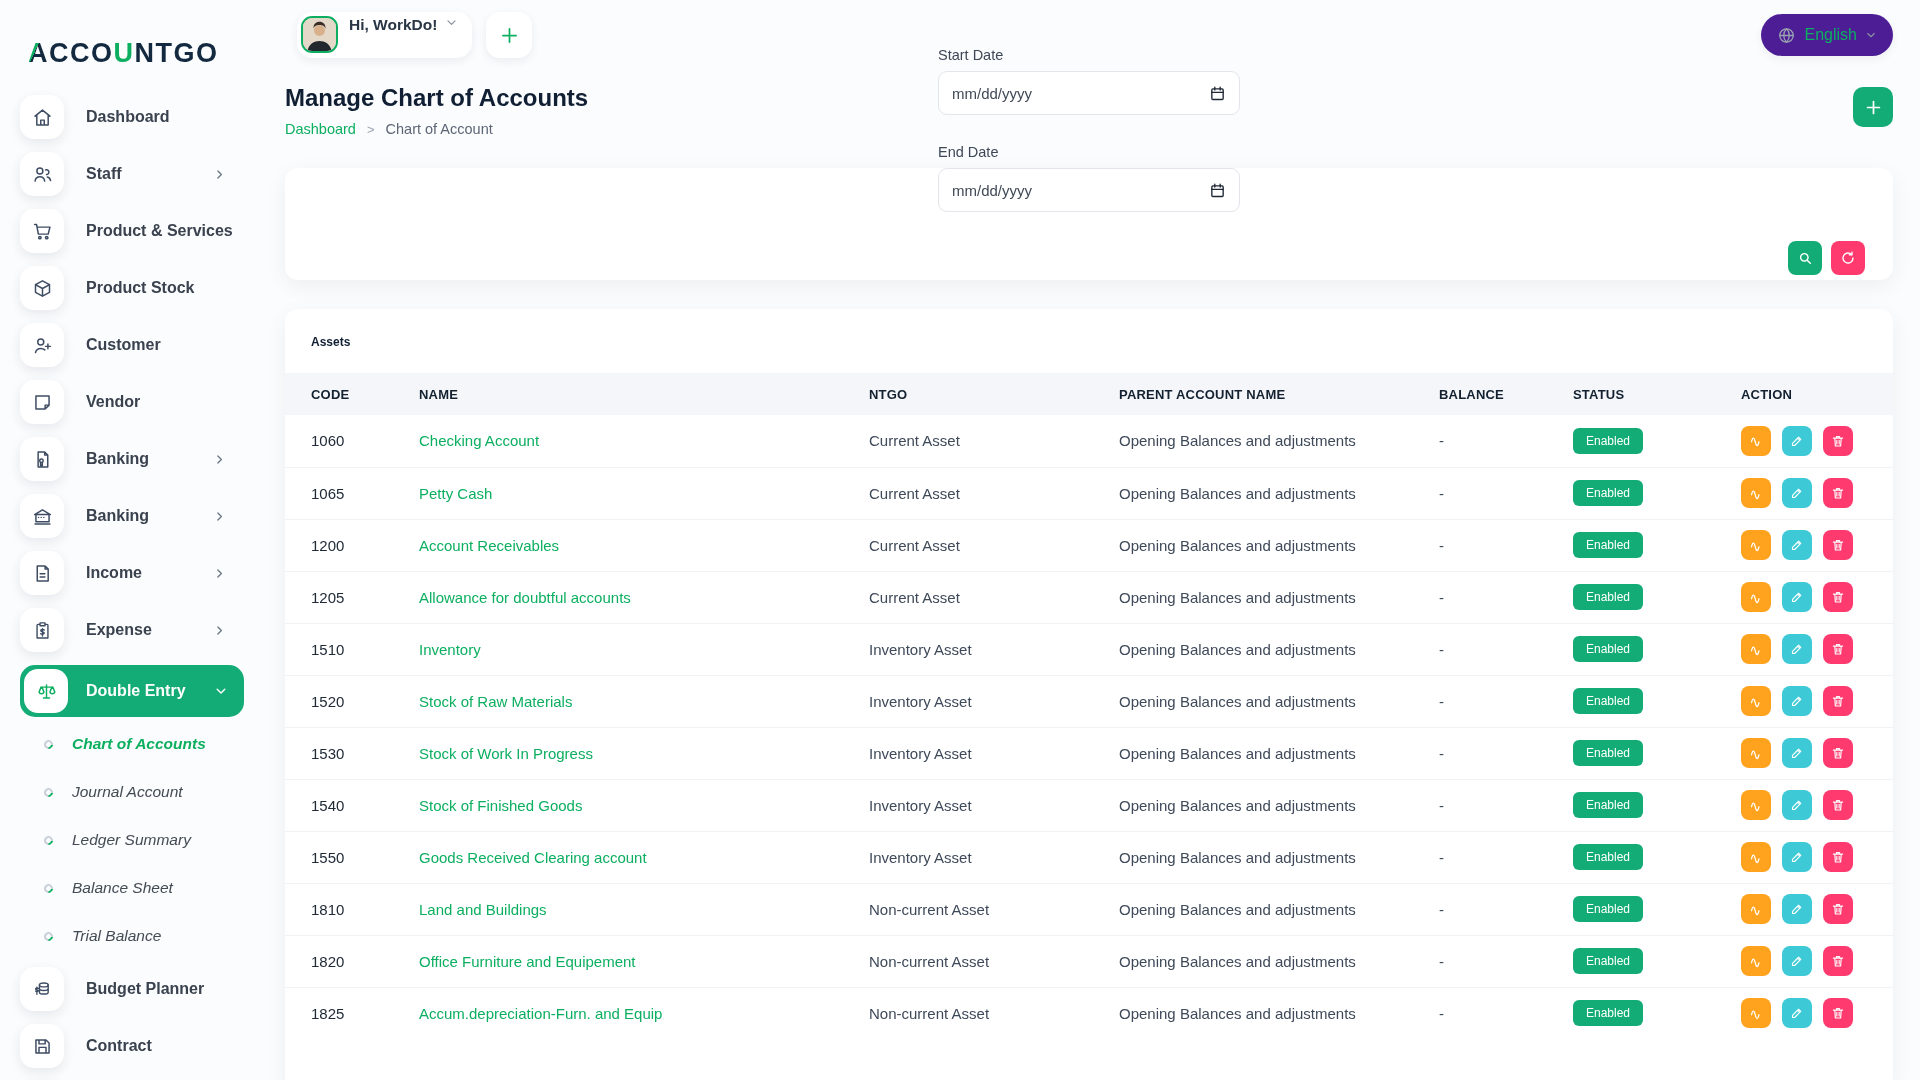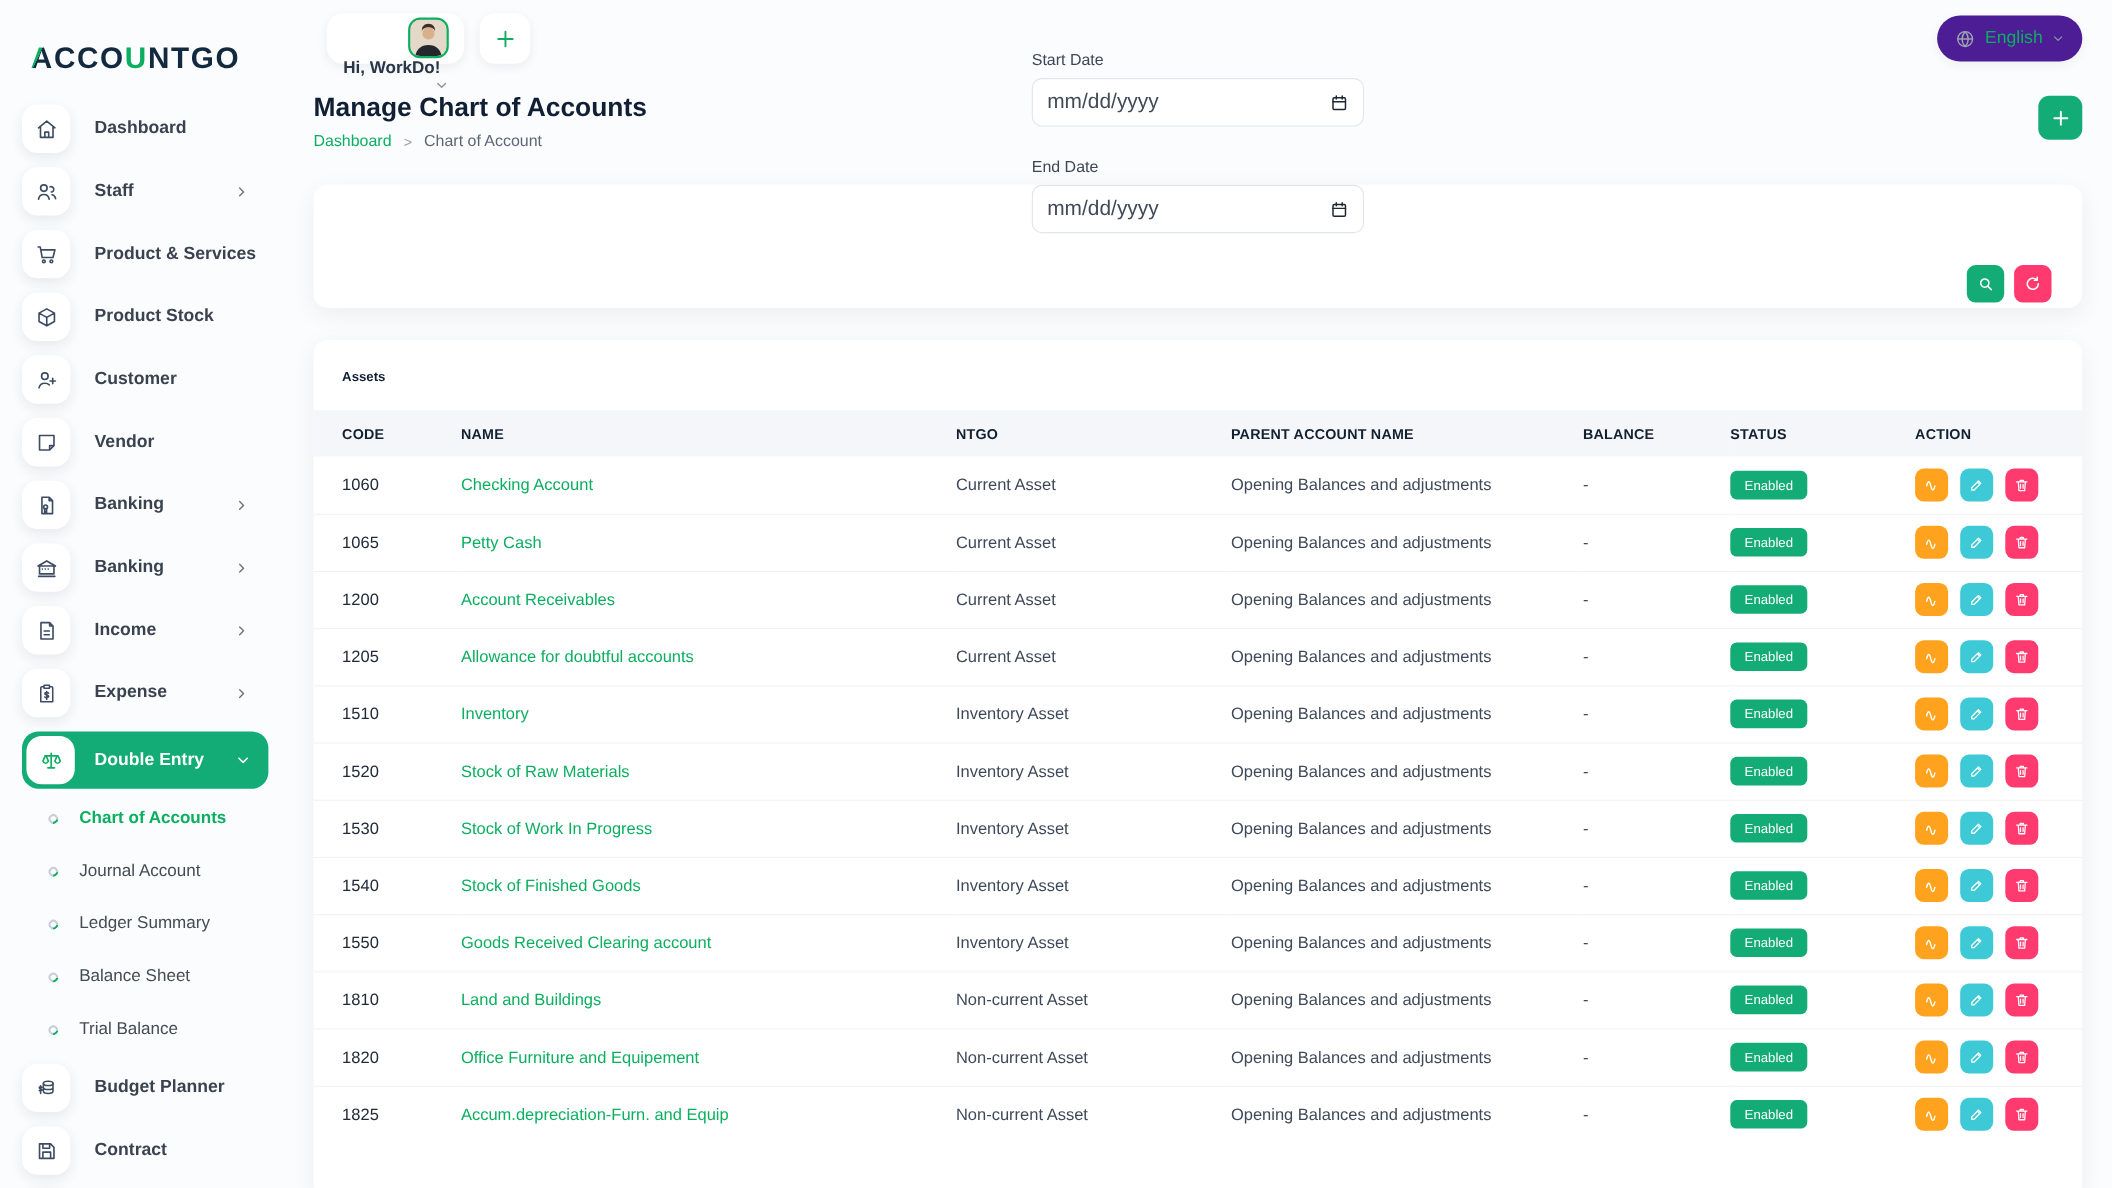--- a/index.html
+++ b/index.html
@@ -13,31 +13,31 @@
   .logo .lg-u { color:#0caf60; }
   .nav-item { display:flex; align-items:center; height:44px; margin-bottom:13px; cursor:pointer; }
   .icon-sq { width:44px; height:44px; border-radius:14px; background:#ffffff; box-shadow:0 4px 12px rgba(22,34,64,.09); display:flex; align-items:center; justify-content:center; color:#3e4c63; flex:none; }
   .icon-sq svg { width:21px; height:21px; }
   .nav-label { margin-left:22px; font-size:16px; font-weight:600; color:#39424e; }
   .nav-chev { margin-left:auto; margin-right:26px; color:#6b7685; display:flex; }
   .nav-item.active-pill { background:#13ac76; border-radius:15px; width:224px; padding:4px; height:52px; margin-bottom:10px; }
   .nav-item.active-pill .icon-sq { color:#0caf60; box-shadow:none; }
   .nav-item.active-pill .nav-label { color:#fff; margin-left:18px; }
   .nav-item.active-pill .nav-chev { color:#fff; margin-right:12px; }
-  .subnav { margin:8px 0 10px 0; }
+  .subnav { margin:8px 0 10px 0;font-style:italic; }
   .sub-item { display:flex; align-items:center; height:34px; margin-bottom:14px; padding-left:24px; cursor:pointer; }
   .bullet { width:9px; height:9px; border:2px solid #c7ced9; border-radius:50%; border-bottom-color:#0caf60; transform:rotate(-40deg); flex:none; }
   .sub-label { margin-left:19px; font-size:15.5px; font-weight:500; color:#434b55; }
   .sub-item.active .sub-label { color:#0caf60; font-weight:700; }
 
   
   .main { margin-left:252px; padding:0 27px 0 33px; }
 
   .topbar { height:70px; display:flex; align-items:center; }
-  .user-pill { display:flex; align-items:flex-end; background:#fff; border-radius:15px; box-shadow:0 3px 10px rgba(22,34,64,.07); padding:4px 14px 4px 4px; height:46px; margin-left:12px; cursor:pointer;flex-direction:column; }
+  .user-pill { display:flex; align-items:flex-start; background:#fff; border-radius:15px; box-shadow:0 3px 10px rgba(22,34,64,.07); padding:4px 14px 4px 4px; height:46px; margin-left:12px; cursor:pointer; }
   .avatar { width:37px; height:37px; border-radius:11px; border:2px solid #0caf60; overflow:hidden; background:#ddd2c2; flex:none; }
   .greeting { margin:0 8px 0 11px; font-size:15.5px; font-weight:600; color:#2a3645; }
   .pill-caret { color:#8a93a1; display:flex; }
   .add-btn-white { width:46px; height:46px; background:#fff; border:none; border-radius:14px; box-shadow:0 3px 10px rgba(22,34,64,.07); margin-left:14px; color:#0caf60; display:flex; align-items:center; justify-content:center; cursor:pointer; }
   .lang-pill { margin-left:auto; display:flex; align-items:center; background:#4c1d95; border-radius:21px; box-shadow:0 3px 10px rgba(22,34,64,.06); padding:0 16px; height:42px; cursor:pointer; }
   .globe { color:#9aa3b0; display:flex; margin-right:9px; }
   .lang-label { color:#0caf60; font-size:16px; font-weight:500; margin-right:8px; }
 
   .page-head { display:flex; align-items:flex-start; justify-content:space-between; margin-top:14px; }
   .page-title { font-size:24px; font-weight:700; color:#101f33; }
@@ -45,21 +45,21 @@
   .bc-home { color:#0caf60; text-decoration:none; cursor:pointer; }
   .bc-sep { color:#9aa3b0; font-size:13px; }
   .bc-current { color:#5c6675; }
   .add-btn-green { width:40px; height:40px; border:none; border-radius:10px; background:#13ac76; color:#fff; display:flex; align-items:center; justify-content:center; cursor:pointer; margin-top:3px; }
 
   .card { background:#fff; border-radius:13px; box-shadow:0 6px 22px rgba(16,24,40,.06);flex-direction:column; }
   .filter-card { margin-top:31px; height:112px; display:flex; justify-content:flex-end; align-items:center; padding:0 28px; gap:29px; }
   .fgroup { display:flex; flex-direction:column; }
   .flabel { font-size:14.5px; color:#3e4757; margin-bottom:8px; }
   .date-box { width:302px; height:44px; border:1px solid #e2e5ea; border-radius:9px; background:#fff; display:flex; align-items:center; padding:0 13px; }
-  .date-box input { border:none; outline:none; flex:1; font-family:"Liberation Sans",sans-serif; font-size:19px; color:#0f172a; background:transparent; }
+  .date-box input { border:none; outline:none; flex:1; font-family:"Liberation Sans",sans-serif; font-size:15px; color:#0f172a; background:transparent; }
   .date-box input::placeholder { color:#414a57; opacity:1; }
   .cal-icon { color:#1d2633; display:flex; }
   .fbuttons { display:flex; gap:9px; align-self:flex-end; margin-bottom:5px; }
   .sq-btn { width:34px; height:34px; border:none; border-radius:8px; color:#fff; display:flex; align-items:center; justify-content:center; cursor:pointer; }
   .sq-btn.search { background:#13ac76; }
   .sq-btn.reset { background:#ff3a6e; }
 
   .table-card { margin-top:29px; min-height:780px; padding-bottom:10px; }
   .section-title { font-size:12px; font-weight:700; color:#101f33; padding:26px 26px 24px; }
   table { width:100%; border-collapse:collapse; table-layout:fixed; }

